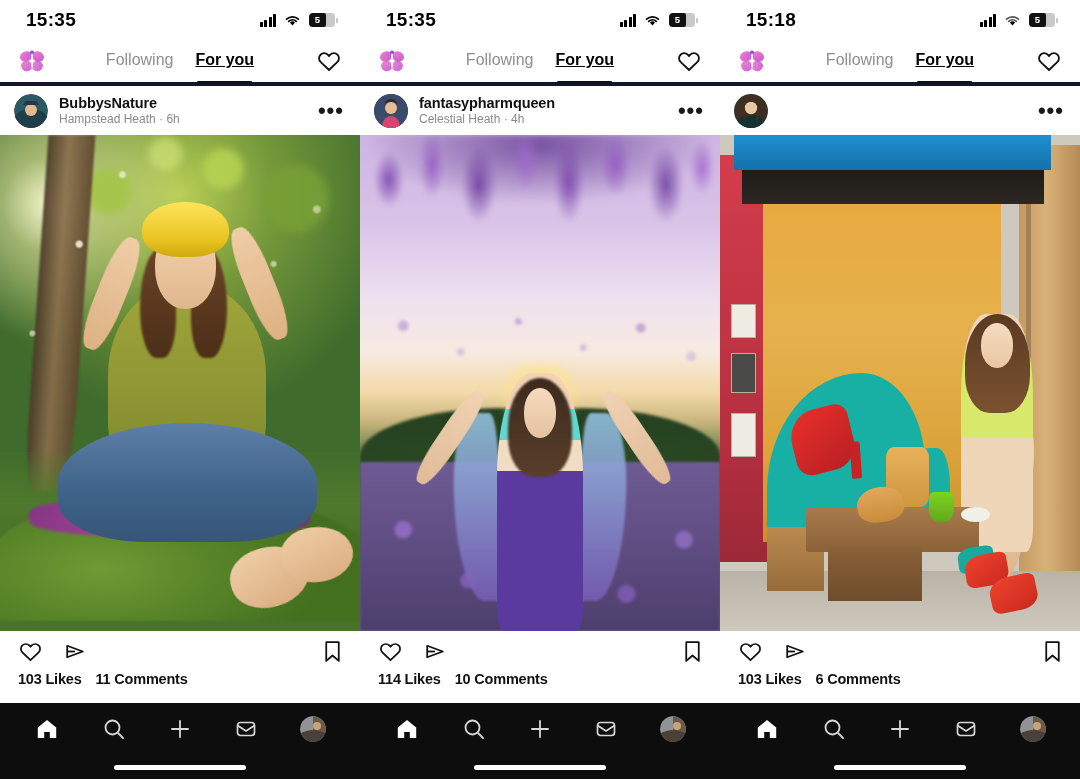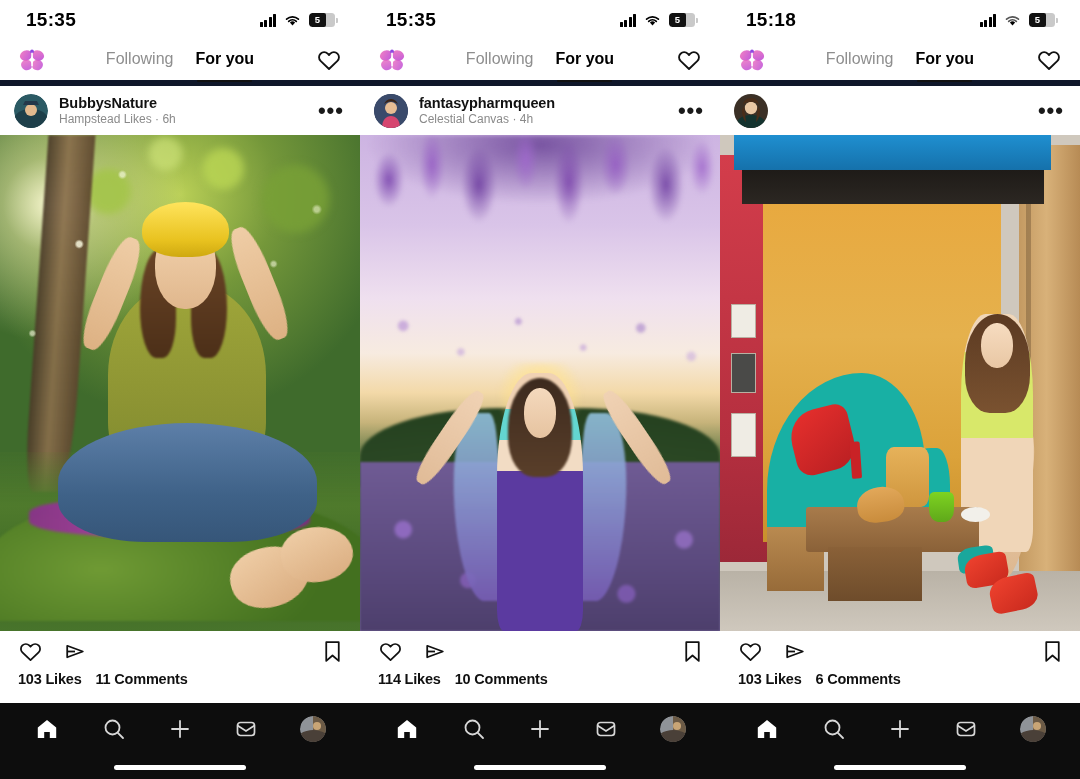--- a/index.html
+++ b/index.html
@@ -26,29 +26,29 @@
   .batt .fill { position:absolute; left:0; top:0; bottom:0; width:17px;
                 background:#111; border-radius:3.5px 2px 2px 3.5px; }
   .batt .num { position:absolute; left:0; top:0; width:17px; height:14px;
                color:#fff; font-size:9.5px; font-weight:700; line-height:14px;
                text-align:center; }
   .batt-tip { width:2px; height:5px; background:#c9c9c9; border-radius:0 1px 1px 0;
               margin-left:1px; }
 
   
   .topbar { height:46px; flex:0 0 46px; display:flex; align-items:center;
-            position:relative; border-bottom:6px solid #0f172a; padding:0 18px;text-align:right; }
+            position:relative; border-bottom:4px solid #0f172a; padding:0 18px;text-align:right; }
   .logo { width:28px; height:26px; flex:0 0 28px; position:relative; }
   .tabs { position:absolute; left:0; right:0; top:0; bottom:0;
           display:flex; align-items:center; justify-content:center; gap:22px;
           pointer-events:none; }
   .tabs > * { pointer-events:auto; }
   .tab { font-size:16px; color:#8e8e8e; font-weight:400; padding-bottom:2px;
          position:relative; }
-  .tab.active { color:#000; font-weight:700; }
+  .tab.active { color:#000; font-weight:700;text-decoration:underline; }
   .tab.active::after { content:""; position:absolute; left:2px; right:2px;
          bottom:-12px; height:2px; background:#111; border-radius:1px; }
   .heart-top { margin-left:auto; width:26px; height:26px; }
 
   
   .posthead { flex:0 0 49px; height:49px; display:flex; align-items:center;
               padding:0 16px 0 14px; gap:11px; }
   .avatar { width:34px; height:34px; border-radius:50%; flex:0 0 34px;
             overflow:hidden; position:relative; }
   .meta { display:flex; flex-direction:column; justify-content:center; gap:1px; min-width:0; }
@@ -324,21 +324,21 @@
         <svg width="34" height="34" viewBox="0 0 34 34">
           <circle cx="17" cy="17" r="17" fill="#2b5a64"></circle>
           <circle cx="17" cy="17" r="17" fill="none"></circle>
           <path d="M0 24c3-7 10-9 17-9s14 2 17 9v10H0z" fill="#1e3f4a"></path>
           <circle cx="17" cy="16" r="6" fill="#e3b98e"></circle>
           <path d="M9 11h16l-2-4H11z" fill="#24384a"></path>
         </svg>
       </span>
       <span class="meta">
         <span class="uname">BubbysNature</span>
-        <span class="sub">Hampstead Likes · 6h</span>
+        <span class="sub">Hampstead Heath · 6h</span>
       </span>
       <span class="dots">•••</span>
     </div>
 
     <div class="media">
       <div class="ph1">
         <div class="canopy"></div>
           <div class="trunk"></div>
           <div class="ground"></div>
         <div class="moss"></div>
@@ -472,21 +472,21 @@
         <svg width="34" height="34" viewBox="0 0 34 34">
           <circle cx="17" cy="17" r="17" fill="#2a3550"></circle>
           <rect x="0" y="0" width="34" height="34" fill="#3a4a6b"></rect>
           <path d="M8 34c0-8 4-12 9-12s9 4 9 12z" fill="#d6456f"></path>
           <circle cx="17" cy="14" r="6" fill="#e7bd94"></circle>
           <path d="M10 12a7 7 0 0 1 14 0c0-6-14-6-14 0z" fill="#3a2418"></path>
         </svg>
       </span>
       <span class="meta">
         <span class="uname">fantasypharmqueen</span>
-        <span class="sub">Celestial Canvas · 4h</span>
+        <span class="sub">Celestial Heath · 4h</span>
       </span>
       <span class="dots">•••</span>
     </div>
 
     <div class="media">
       <div class="ph2">
         <div class="wist"></div>
           <div class="drip"></div>
         <div class="treeline"></div>
           <div class="sun"></div>

